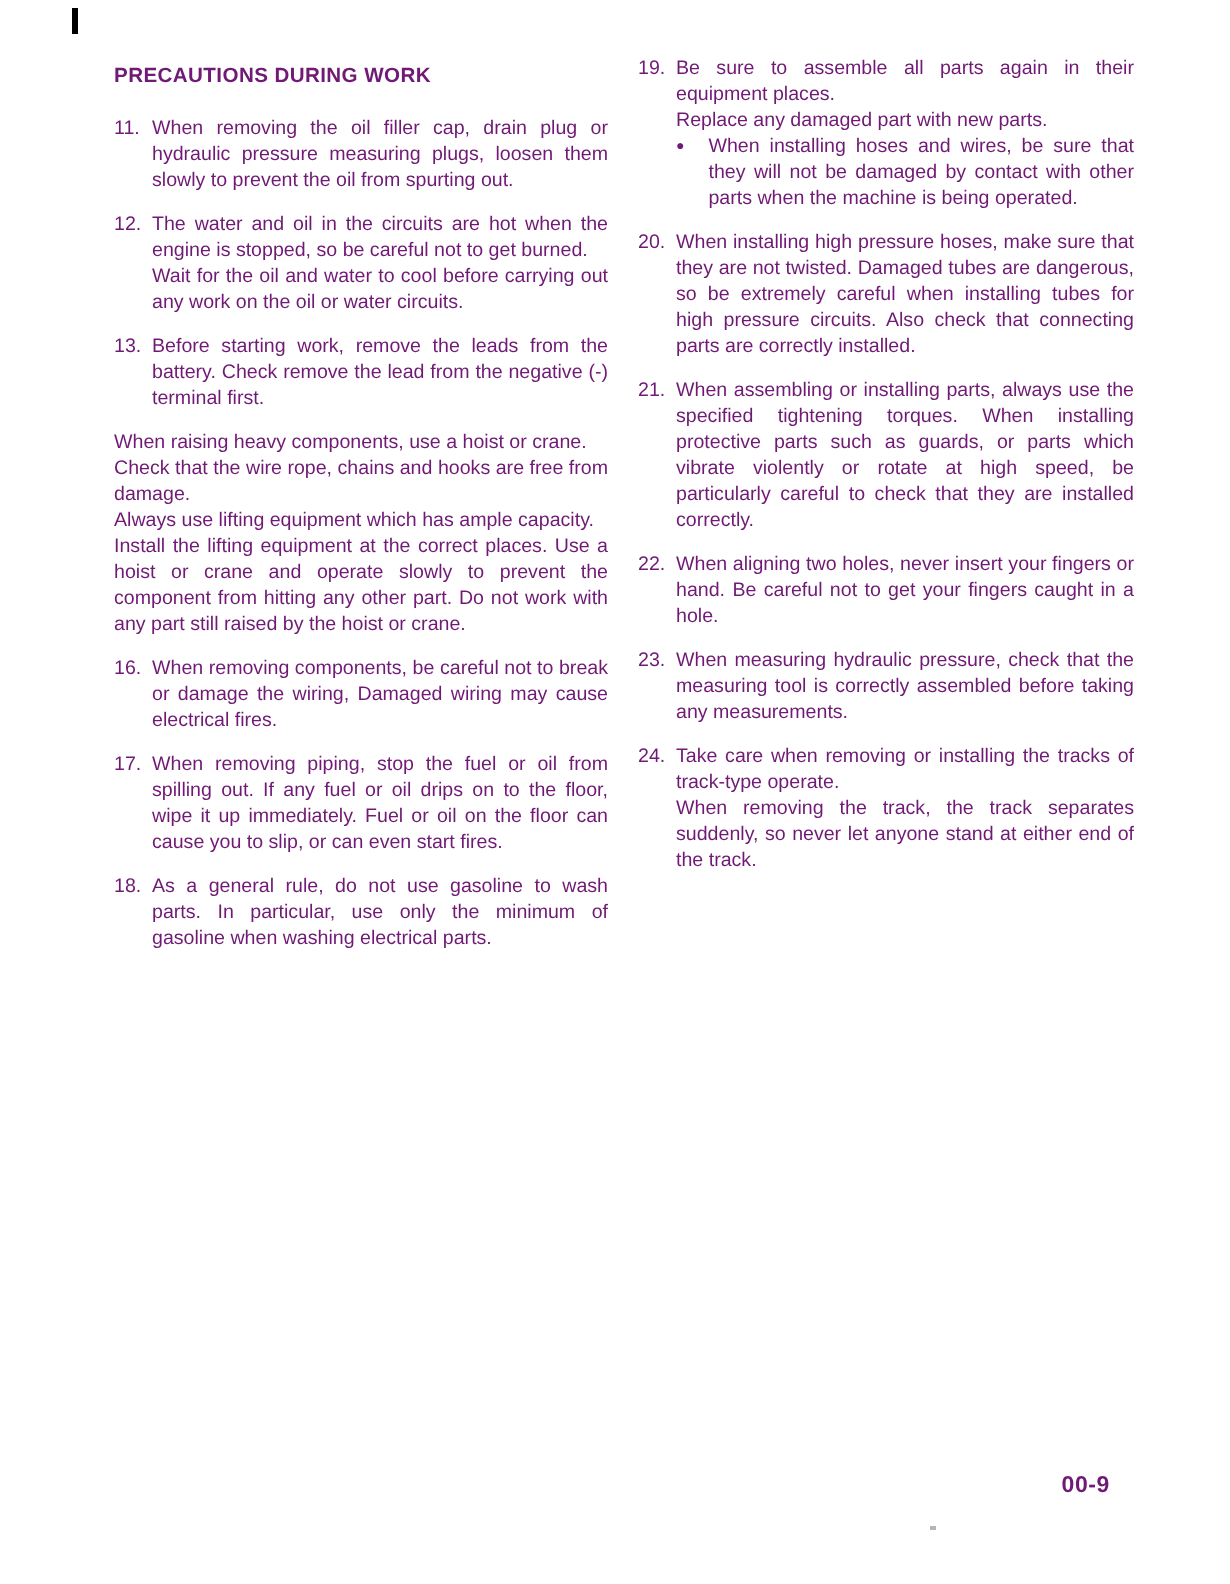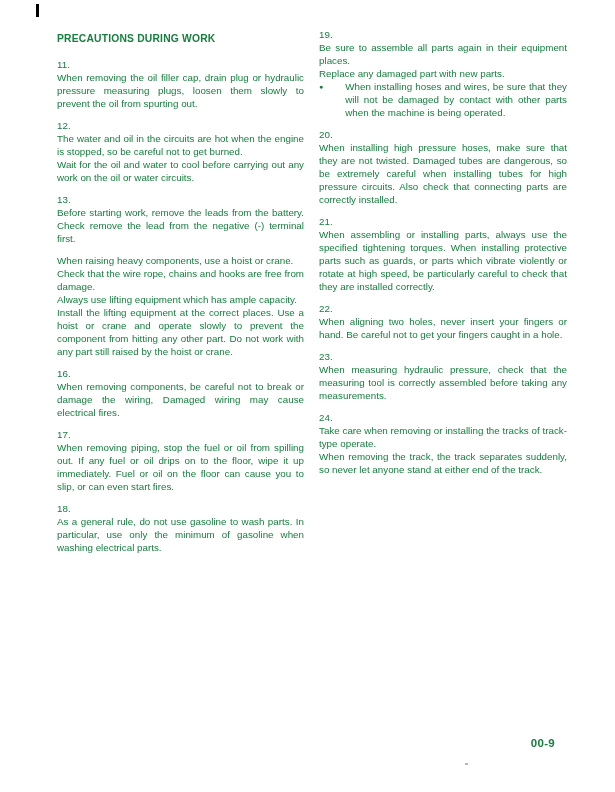--- a/index.html
+++ b/index.html
@@ -2,45 +2,45 @@
 <html><head>
 <meta charset="utf-8">
 <style>
   html, body { margin: 0; padding: 0; background: #ffffff; }
   .page {
     position: relative;
     width: 615px;
     height: 792px;
     background: #ffffff;
     font-family: "Liberation Sans", sans-serif;
-    color: #15803d;
+    color: #701a75;
     overflow: hidden;
   }
   .scan-mark { position: absolute; left: 36px; top: 4px; width: 3px; height: 13px; background: #000; }
   .scan-dot  { position: absolute; left: 465px; top: 763px; width: 3px; height: 2px; background: #b5b5b5; }
   .content {
     position: absolute;
     top: 26px;
     left: 57px;
     display: flex;
     gap: 15px;
   }
   .col { width: 247px; font-size: 9.8px; line-height: 13px; }
   .col.right { width: 248px; padding-top: 2px; }
   .doc-title {
     font-weight: bold;
     font-size: 10.3px;
     letter-spacing: .2px;
     margin: 6px 0 13px 0;
   }
-  .item { display: flex; margin-bottom: 9px; flex-direction: column; }
+  .item { display: flex; margin-bottom: 9px; }
   .num { width: 19px; flex: none; }
   .body { flex: 1; text-align: justify; }
   .body p { margin: 0; }
-  .body p.bullet { display: flex; gap: 22px; }
+  .body p.bullet { display: flex; gap: 12px; }
   .dot { flex: none; font-size: 7px; line-height: 13px; }
   .bullet-text { flex: 1; text-align: justify; }
   .page-num {
     position: absolute;
     top: 737px;
     right: 60px;
     font-weight: bold;
     font-size: 11.5px;
     letter-spacing: .3px;
   }

